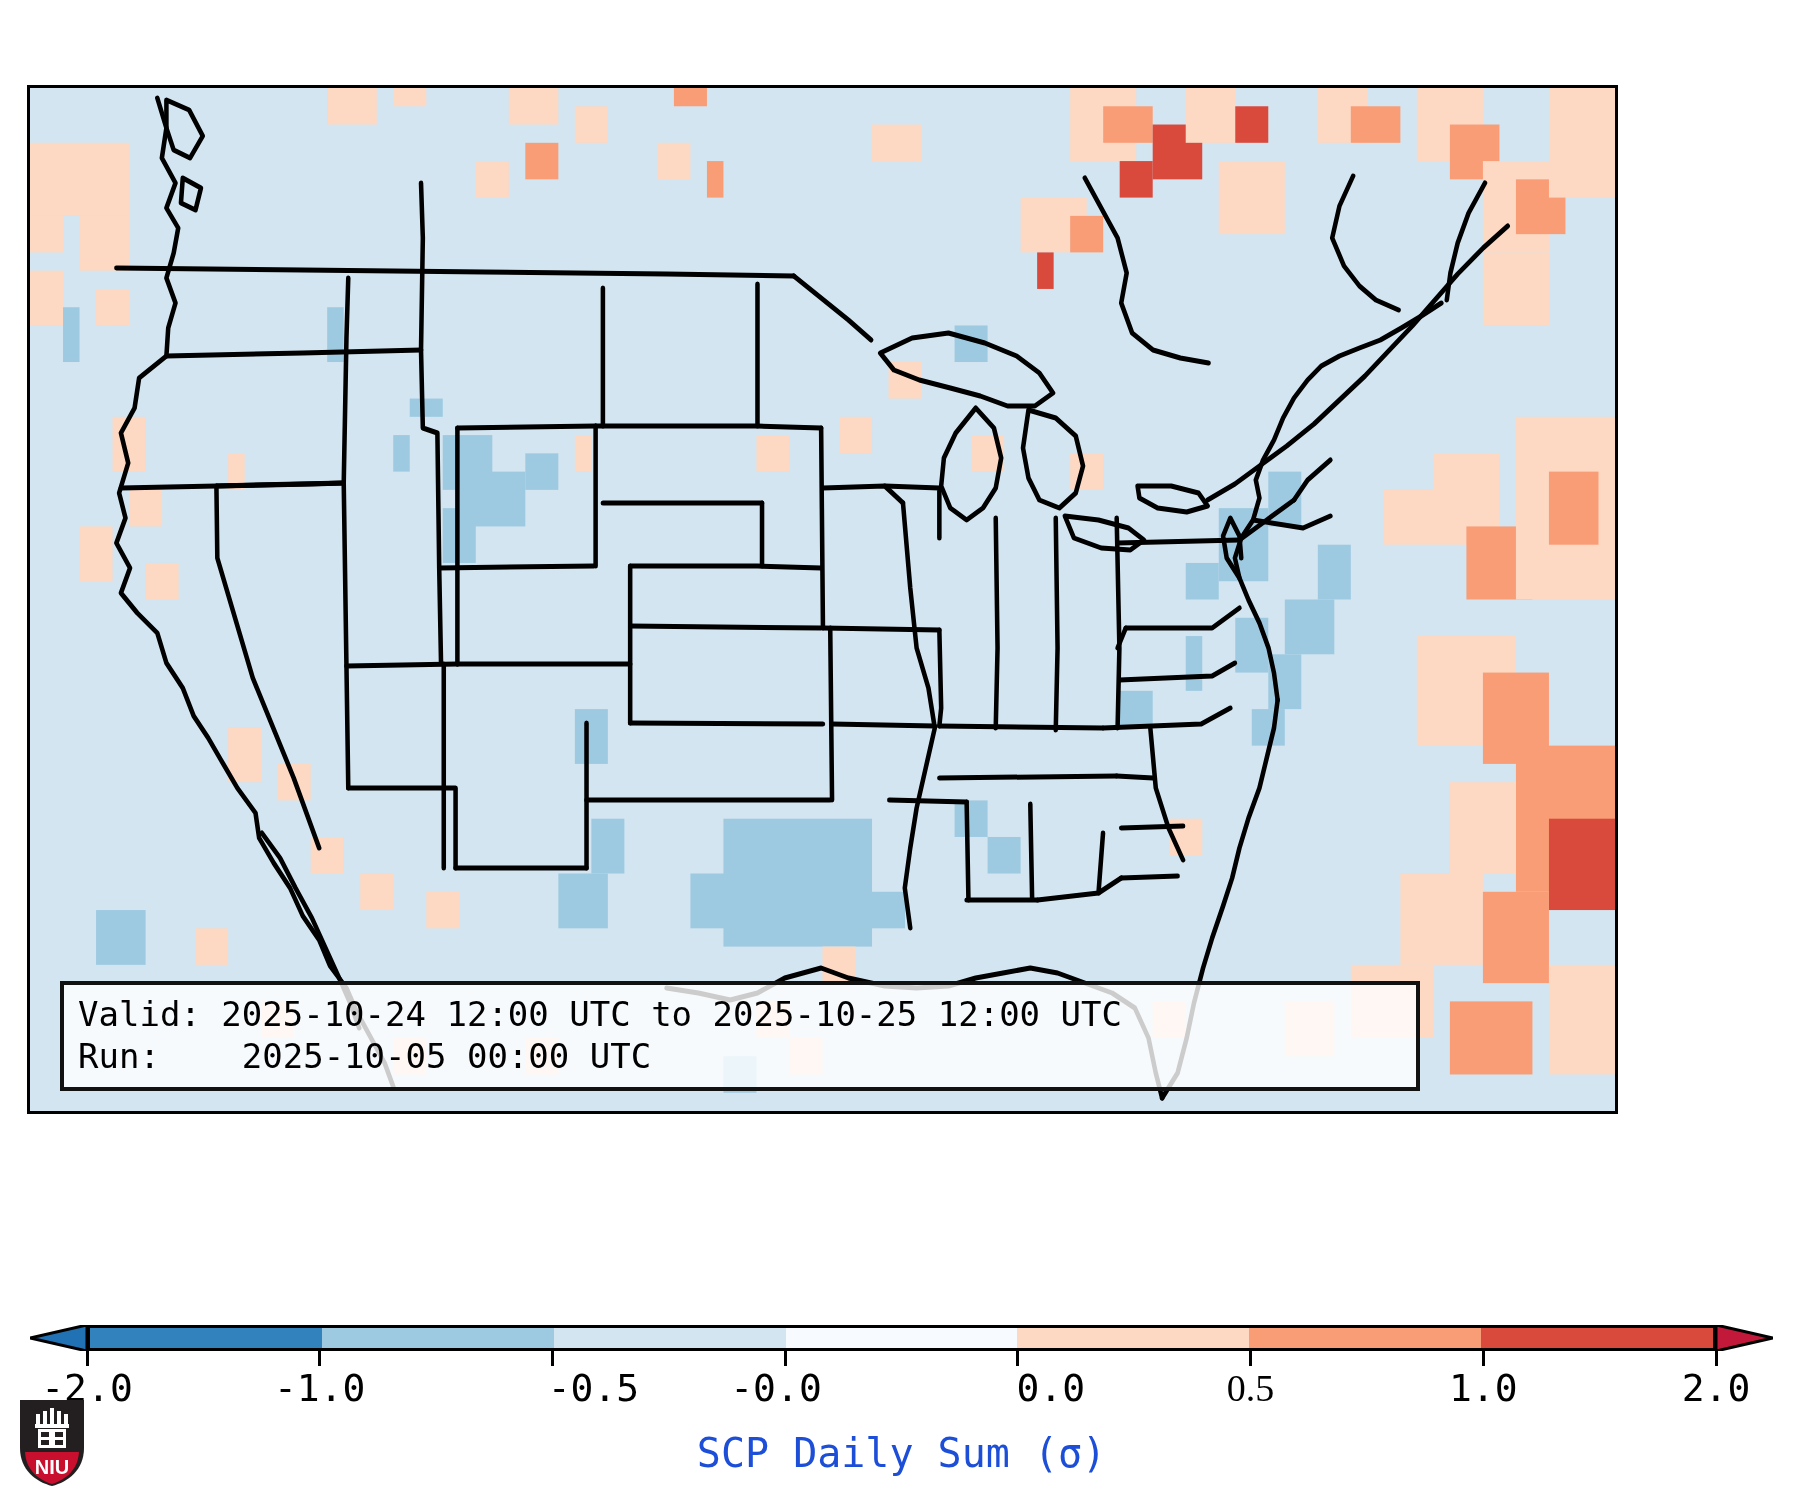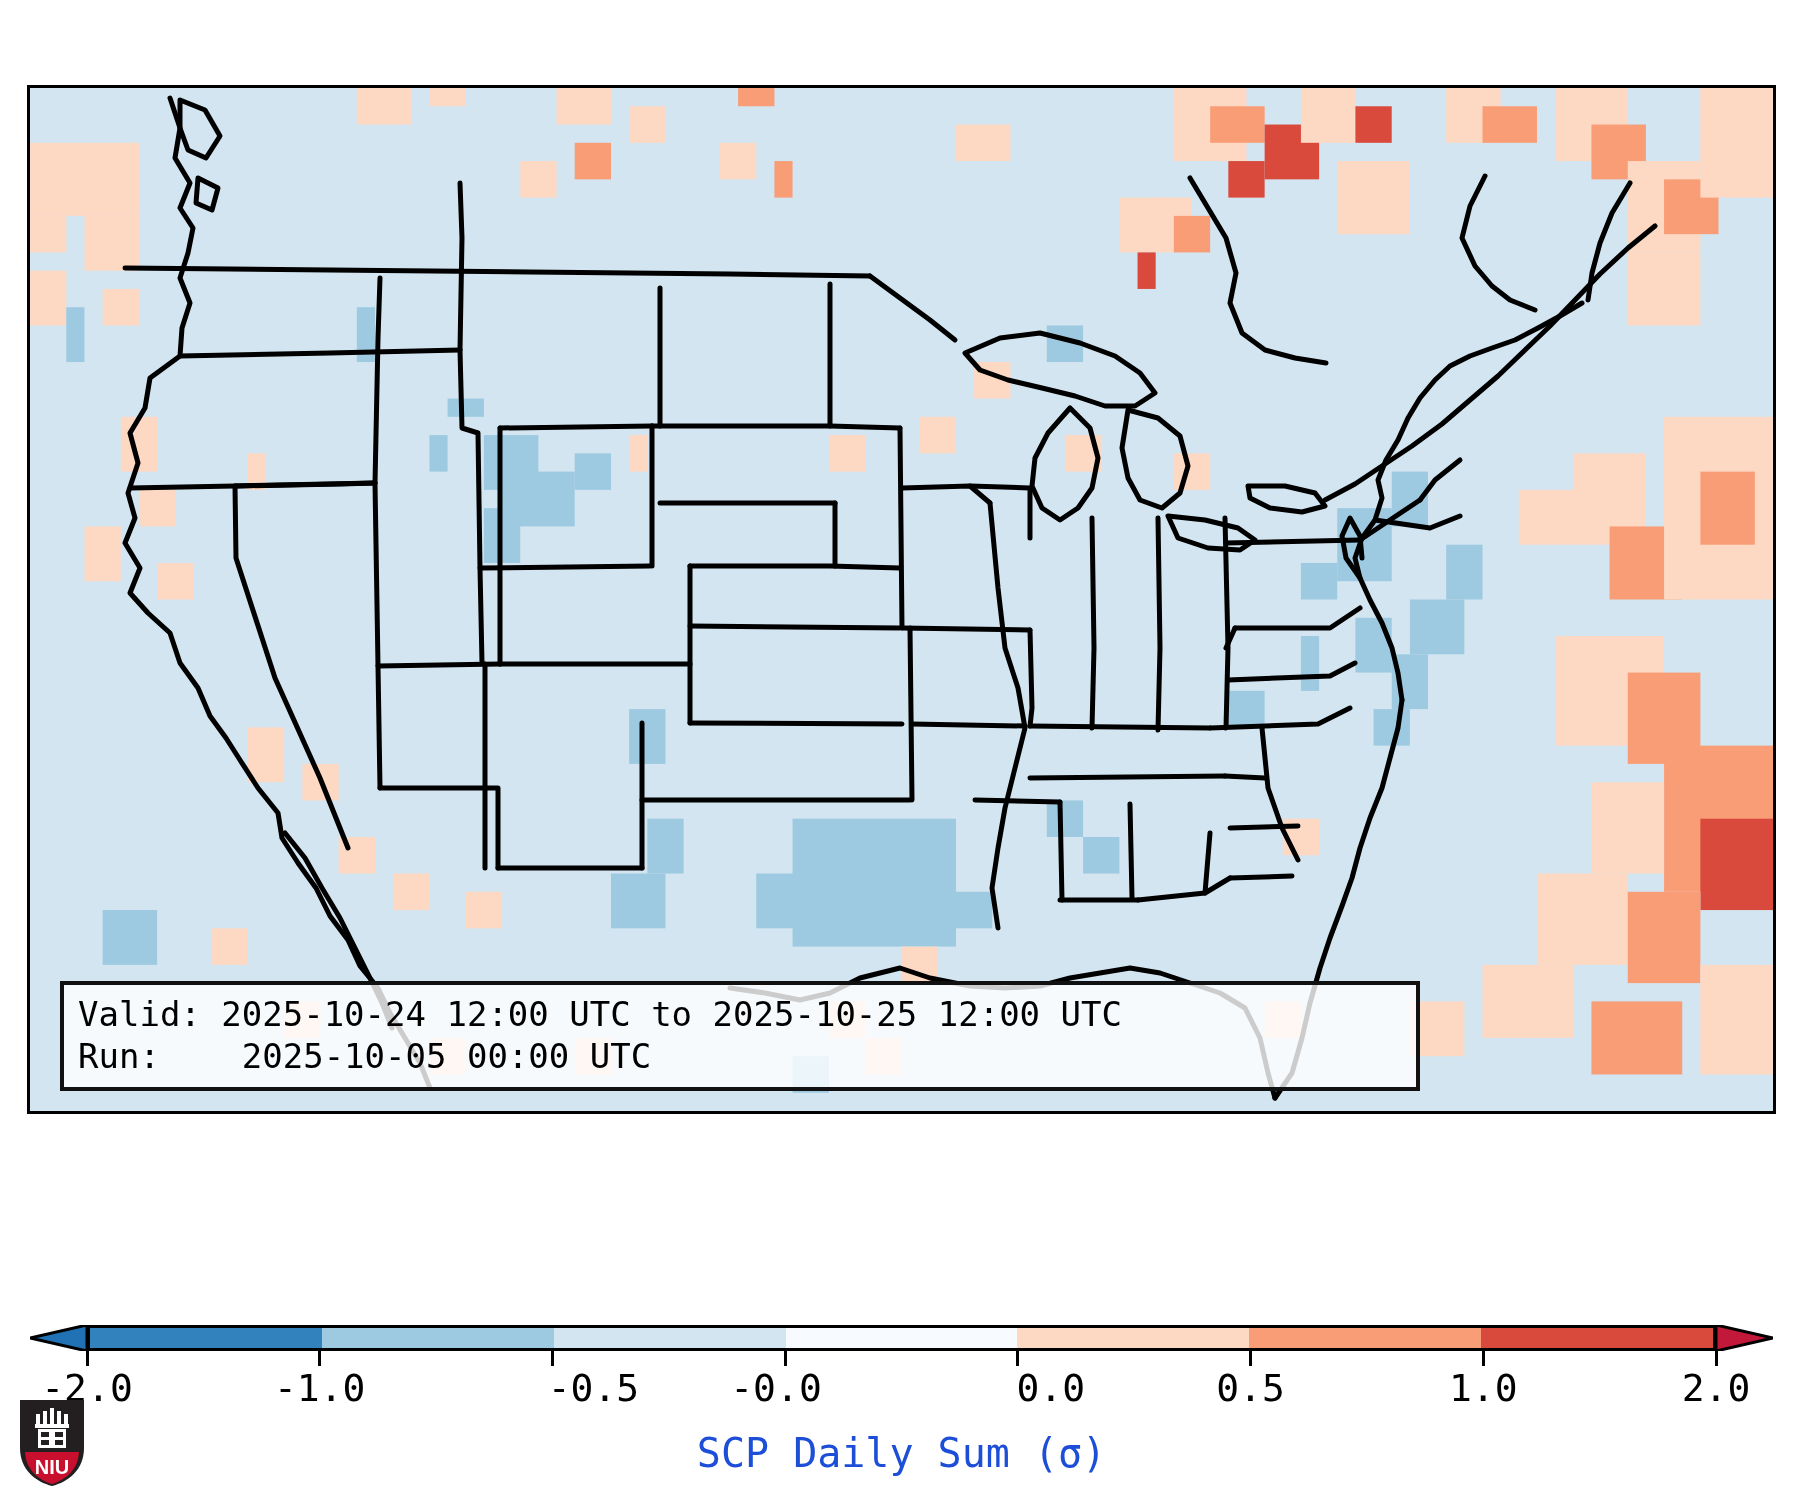--- a/index.html
+++ b/index.html
@@ -11,21 +11,21 @@
   #title{
     position:absolute; left:34px; top:16px;
     font-size:43px; letter-spacing:0px; color:#000;
     font-family:"DejaVu Sans Mono","Liberation Mono",monospace;
     white-space:pre;
   }
 
   
   #map-panel{
     position:absolute; left:27px; top:85px;
-    width:1749px; height:1029px;
+    width:1591px; height:1029px;
     border:3px solid #000; box-sizing:border-box;
     background:#d3e5f0; overflow:hidden;
   }
   #grid-layer, #geo-layer, #anno-layer{
     position:absolute; left:0; top:0; width:100%; height:100%;
   }
   #grid-layer{display:block;}
   #geo-layer{pointer-events:none;}
 
   
@@ -368,21 +368,21 @@
         <div class="tickmark" style="left: 1162.07px;"></div>
         <div class="tickmark" style="left: 1394.79px;"></div>
         <div class="tickmark" style="left: 1627.5px;"></div>
       </div>
     <div id="cbar-labels">
         <div class="tlabel" style="left: 60px;">-2.0</div>
         <div class="tlabel" style="left: 292.714px;">-1.0</div>
         <div class="tlabel" style="left: 525.429px; margin-left: 41px;">-0.5</div>
         <div class="tlabel" style="left: 749px;">-0.0</div>
         <div class="tlabel" style="left: 990.857px; margin-left: 33px;">0.0</div>
-        <div class="tlabel" style="left: 1223.57px;">0.5</div>
+        <div class="tlabel" style="left: 1223.57px; font-family: Liberation Serif, serif;">0.5</div>
         <div class="tlabel" style="left: 1456.29px;">1.0</div>
         <div class="tlabel" style="left: 1689px;">2.0</div>
       </div>
   </div>
 
   <div id="cbar-title">SCP Daily Sum (σ)</div>
 
   <svg id="niu-logo" viewBox="0 0 72 92">
     <path d="M4,4 L68,4 L68,52 C68,74 52,86 36,90 C20,86 4,74 4,52 Z" fill="#231f20"></path>
     <path d="M9,56 L63,56 L63,54 C63,74 49,84 36,88 C23,84 9,74 9,54 Z" fill="#c8102e"></path>

